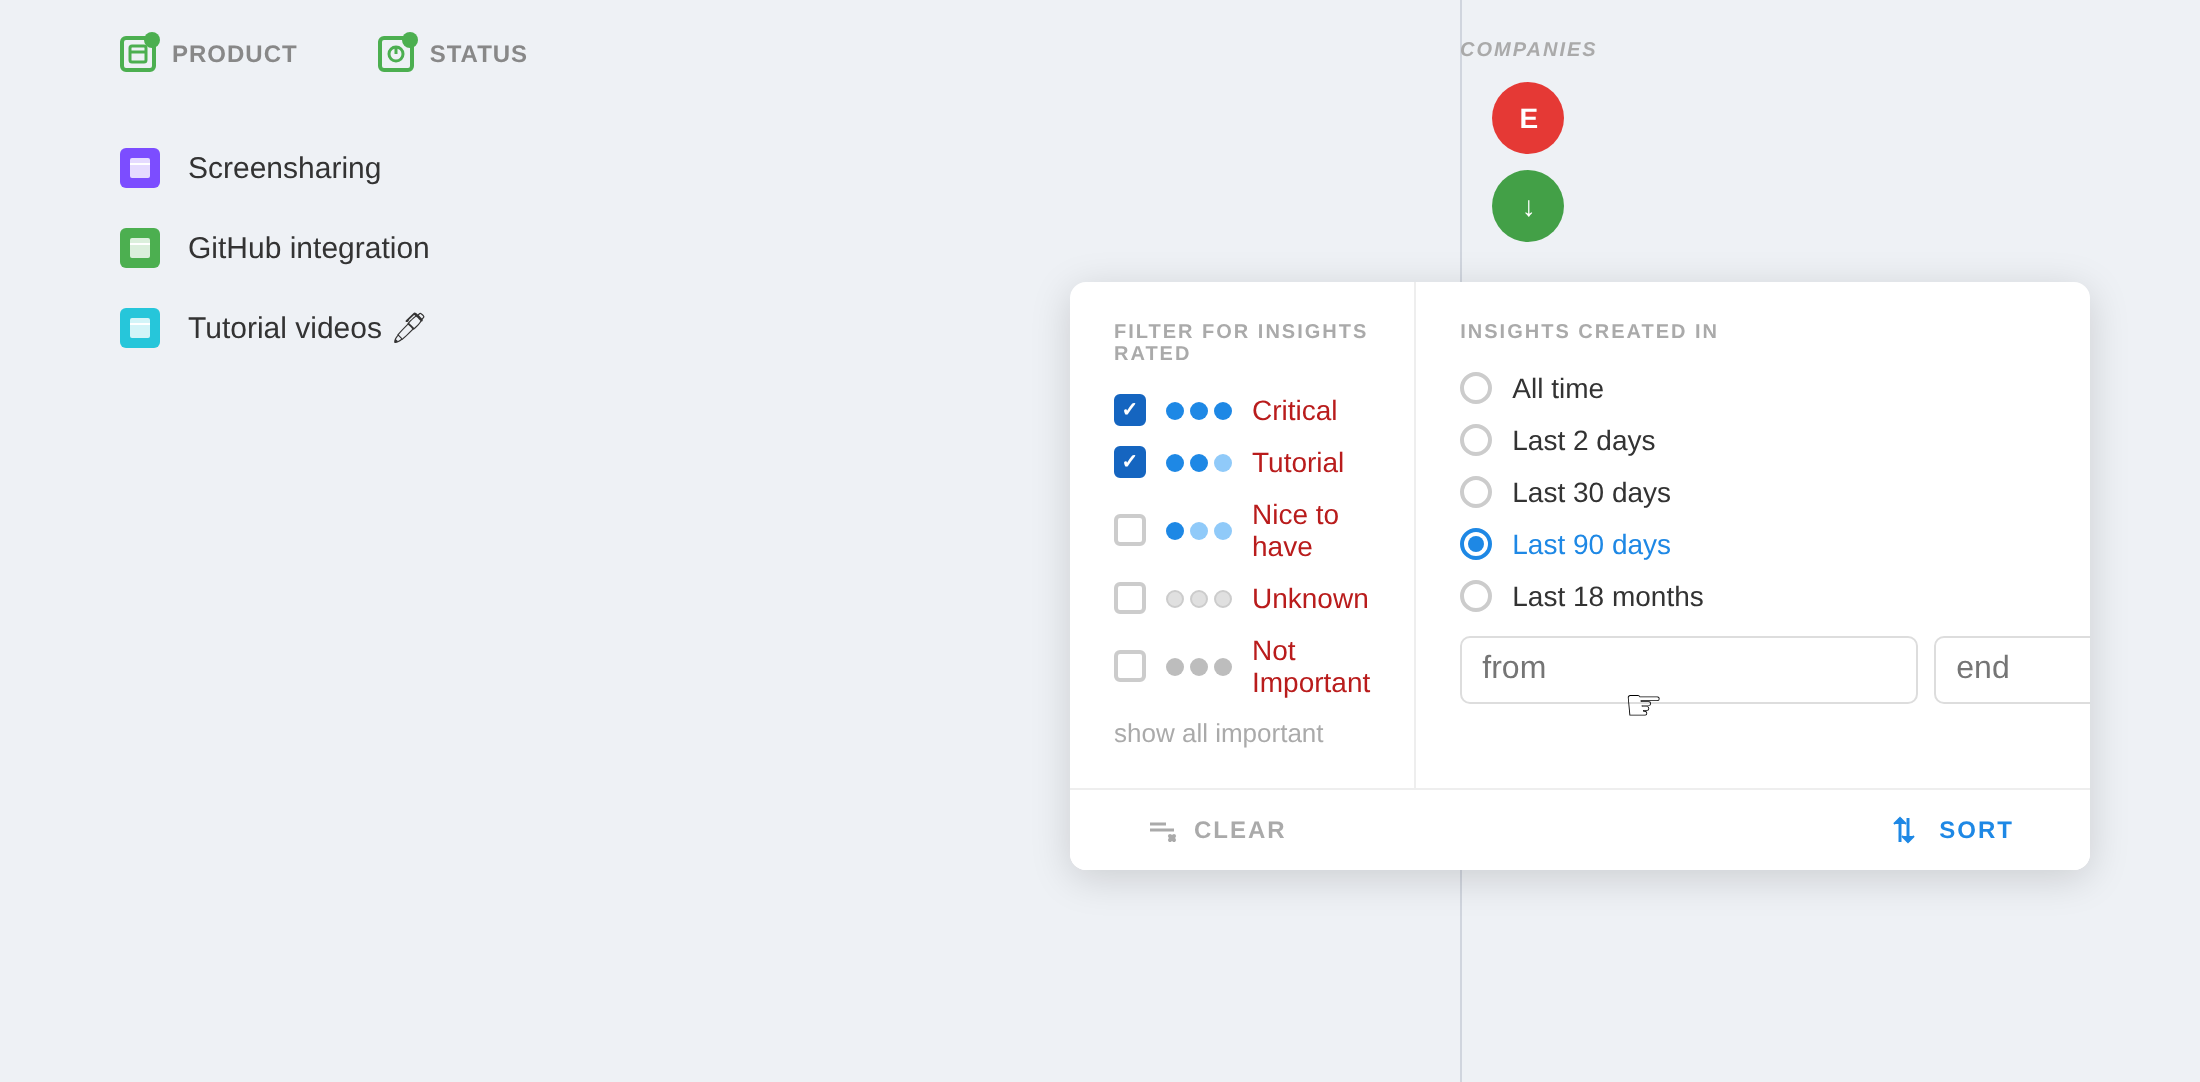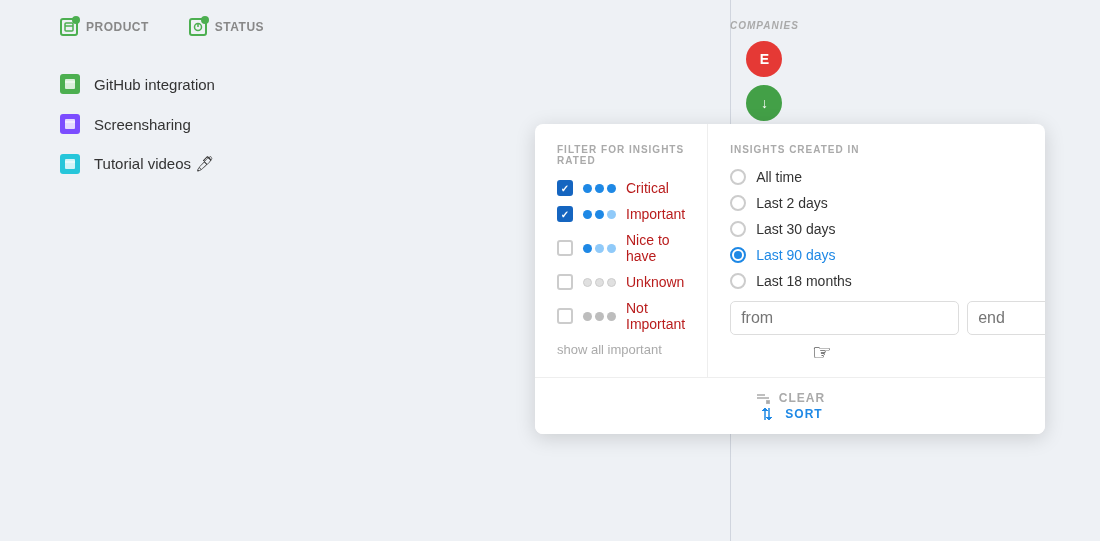--- a/index.html
+++ b/index.html
@@ -152,21 +152,21 @@
       top: 0;
       left: 730px;
       width: 1px;
       height: 541px;
       background: #d0d5de;
     }
 
     
     .filter-popup {
       position: absolute;
-      top: 124px;
+      top: 141px;
       left: 535px;
       width: 510px;
       background: white;
       border-radius: 8px;
       box-shadow: 0 4px 20px rgba(0,0,0,0.15);
       overflow: hidden;
     }
 
     .filter-popup-body {
       display: flex;
@@ -311,21 +311,20 @@
     }
 
     
     .filter-popup-footer {
       display: flex;
       justify-content: space-between;
       align-items: center;
       padding: 12px 38px;
       border-top: 1px solid #eee;
       background: white;
-      flex-direction: column;
     }
 
     .clear-btn {
       display: flex;
       align-items: center;
       gap: 8px;
       font-size: 12px;
       font-weight: 600;
       letter-spacing: 1px;
       color: #aaa;
@@ -378,36 +377,36 @@
           <line x1="5" y1="2" x2="5" y2="5" stroke="#4caf50" stroke-width="1.5"></line>
         </svg>
         <div style="background:#4caf50; width:8px; height:8px; border-radius:50%; position:absolute; top:-4px; right:-4px;"></div>
       </div>
       <span class="nav-label">STATUS</span>
     </div>
   </div>
 
   <div class="sidebar">
     <div class="sidebar-item">
+      <div class="sidebar-icon sidebar-icon-screen">
+        <svg viewBox="0 0 12 12">
+            <rect x="1" y="1" width="10" height="10" rx="1" fill="white" opacity="0.8"></rect>
+            <line x1="1" y1="4" x2="11" y2="4" stroke="white" stroke-width="1"></line>
+          </svg>
+      </div>
+      <span class="sidebar-label">Screensharing</span>
+    </div>
+    <div class="sidebar-item">
       <div class="sidebar-icon sidebar-icon-github">
         <svg viewBox="0 0 12 12">
             <rect x="1" y="1" width="10" height="10" rx="1" fill="white" opacity="0.8"></rect>
             <line x1="1" y1="4" x2="11" y2="4" stroke="white" stroke-width="1"></line>
           </svg>
       </div>
       <span class="sidebar-label">GitHub integration</span>
-    </div>
-    <div class="sidebar-item">
-      <div class="sidebar-icon sidebar-icon-screen">
-        <svg viewBox="0 0 12 12">
-            <rect x="1" y="1" width="10" height="10" rx="1" fill="white" opacity="0.8"></rect>
-            <line x1="1" y1="4" x2="11" y2="4" stroke="white" stroke-width="1"></line>
-          </svg>
-      </div>
-      <span class="sidebar-label">Screensharing</span>
     </div>
     <div class="sidebar-item">
       <div class="sidebar-icon sidebar-icon-tutorial">
         <svg viewBox="0 0 12 12">
             <rect x="1" y="1" width="10" height="10" rx="1" fill="white" opacity="0.8"></rect>
             <line x1="1" y1="4" x2="11" y2="4" stroke="white" stroke-width="1"></line>
           </svg>
       </div>
       <span class="sidebar-label">Tutorial videos 🖊</span>
     </div>
@@ -439,21 +438,21 @@
           <span class="filter-label">Critical</span>
         </div>
 
         <div class="filter-row">
           <div class="checkbox-custom checked"></div>
           <div class="dot-group">
             <div class="dot dot-blue"></div>
             <div class="dot dot-blue"></div>
             <div class="dot dot-light"></div>
           </div>
-          <span class="filter-label">Important</span>
+          <span class="filter-label">Tutorial</span>
         </div>
 
         <div class="filter-row">
           <div class="checkbox-custom"></div>
           <div class="dot-group">
             <div class="dot dot-blue"></div>
             <div class="dot dot-light"></div>
             <div class="dot dot-light"></div>
           </div>
           <span class="filter-label">Nice to have</span>

